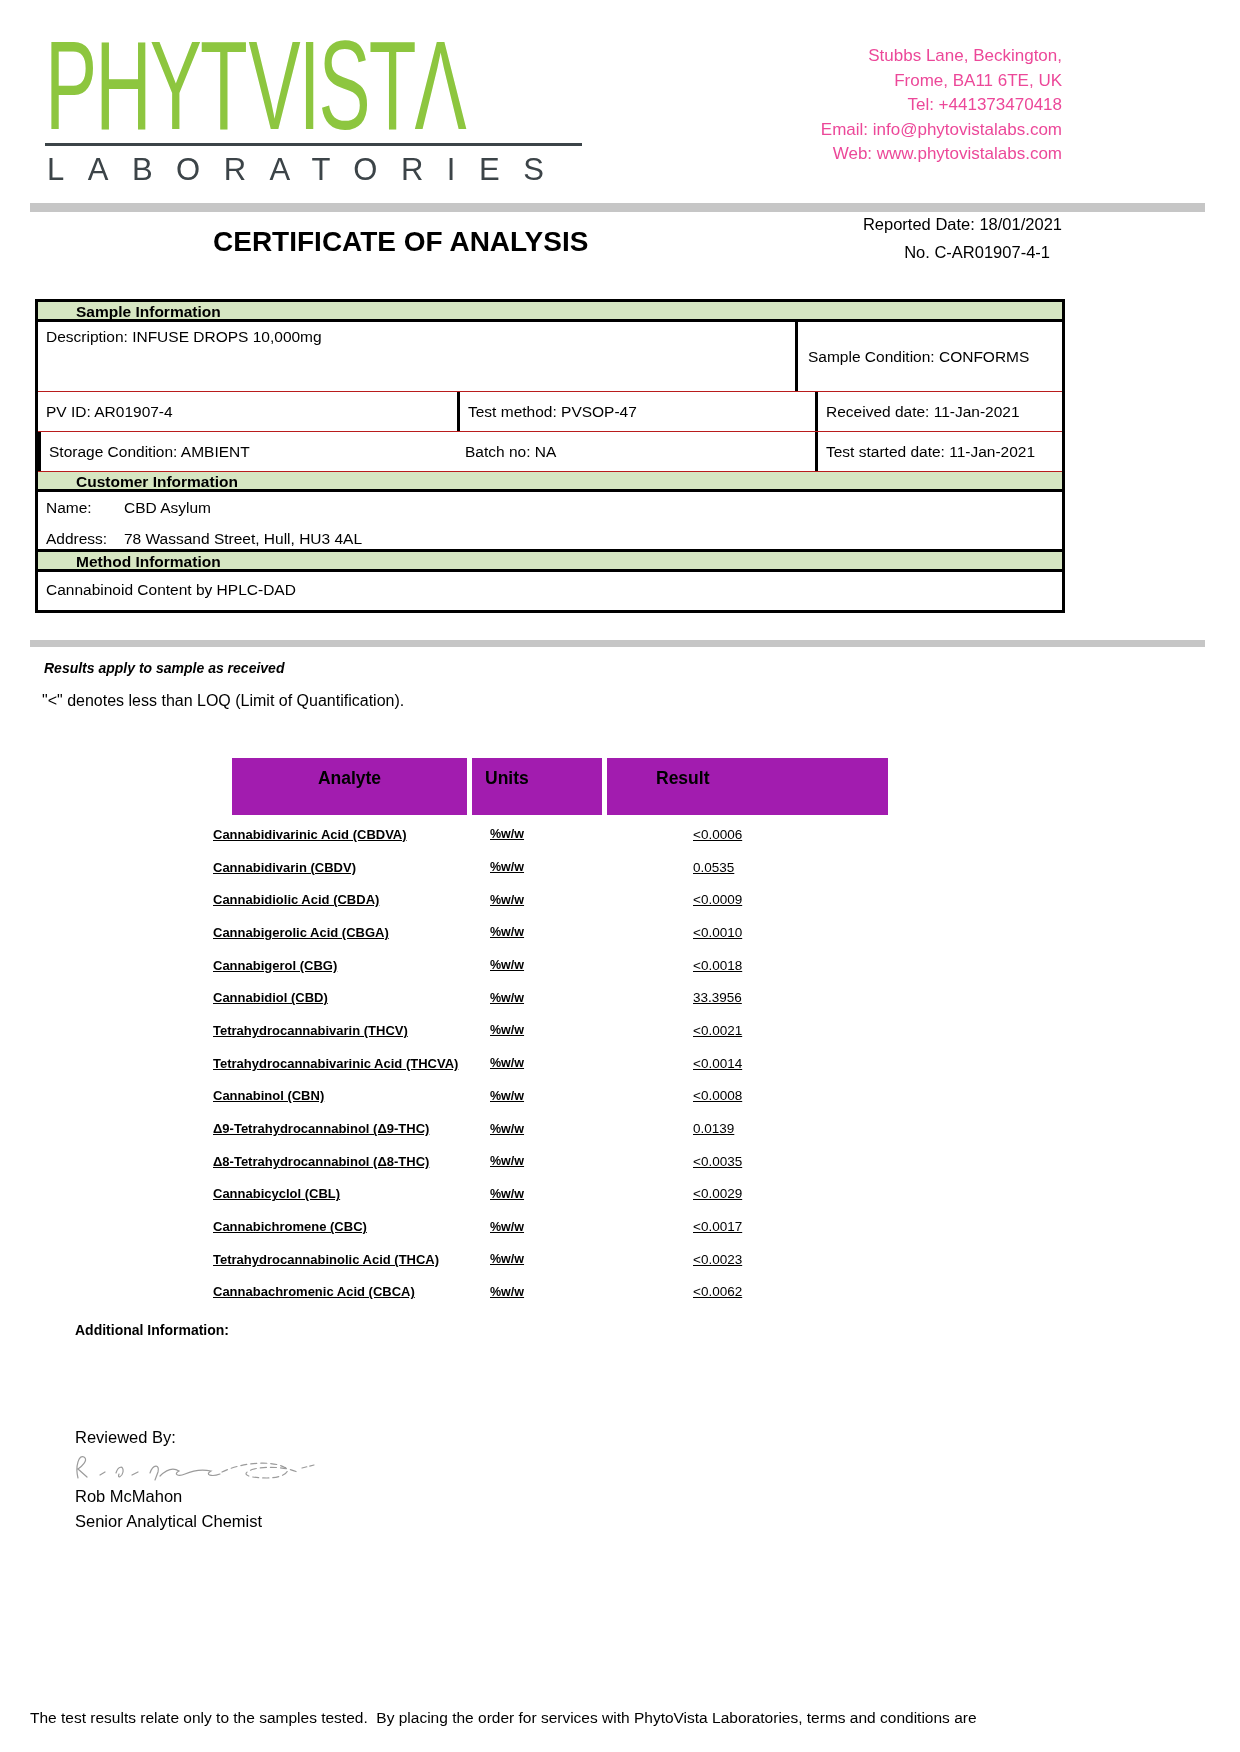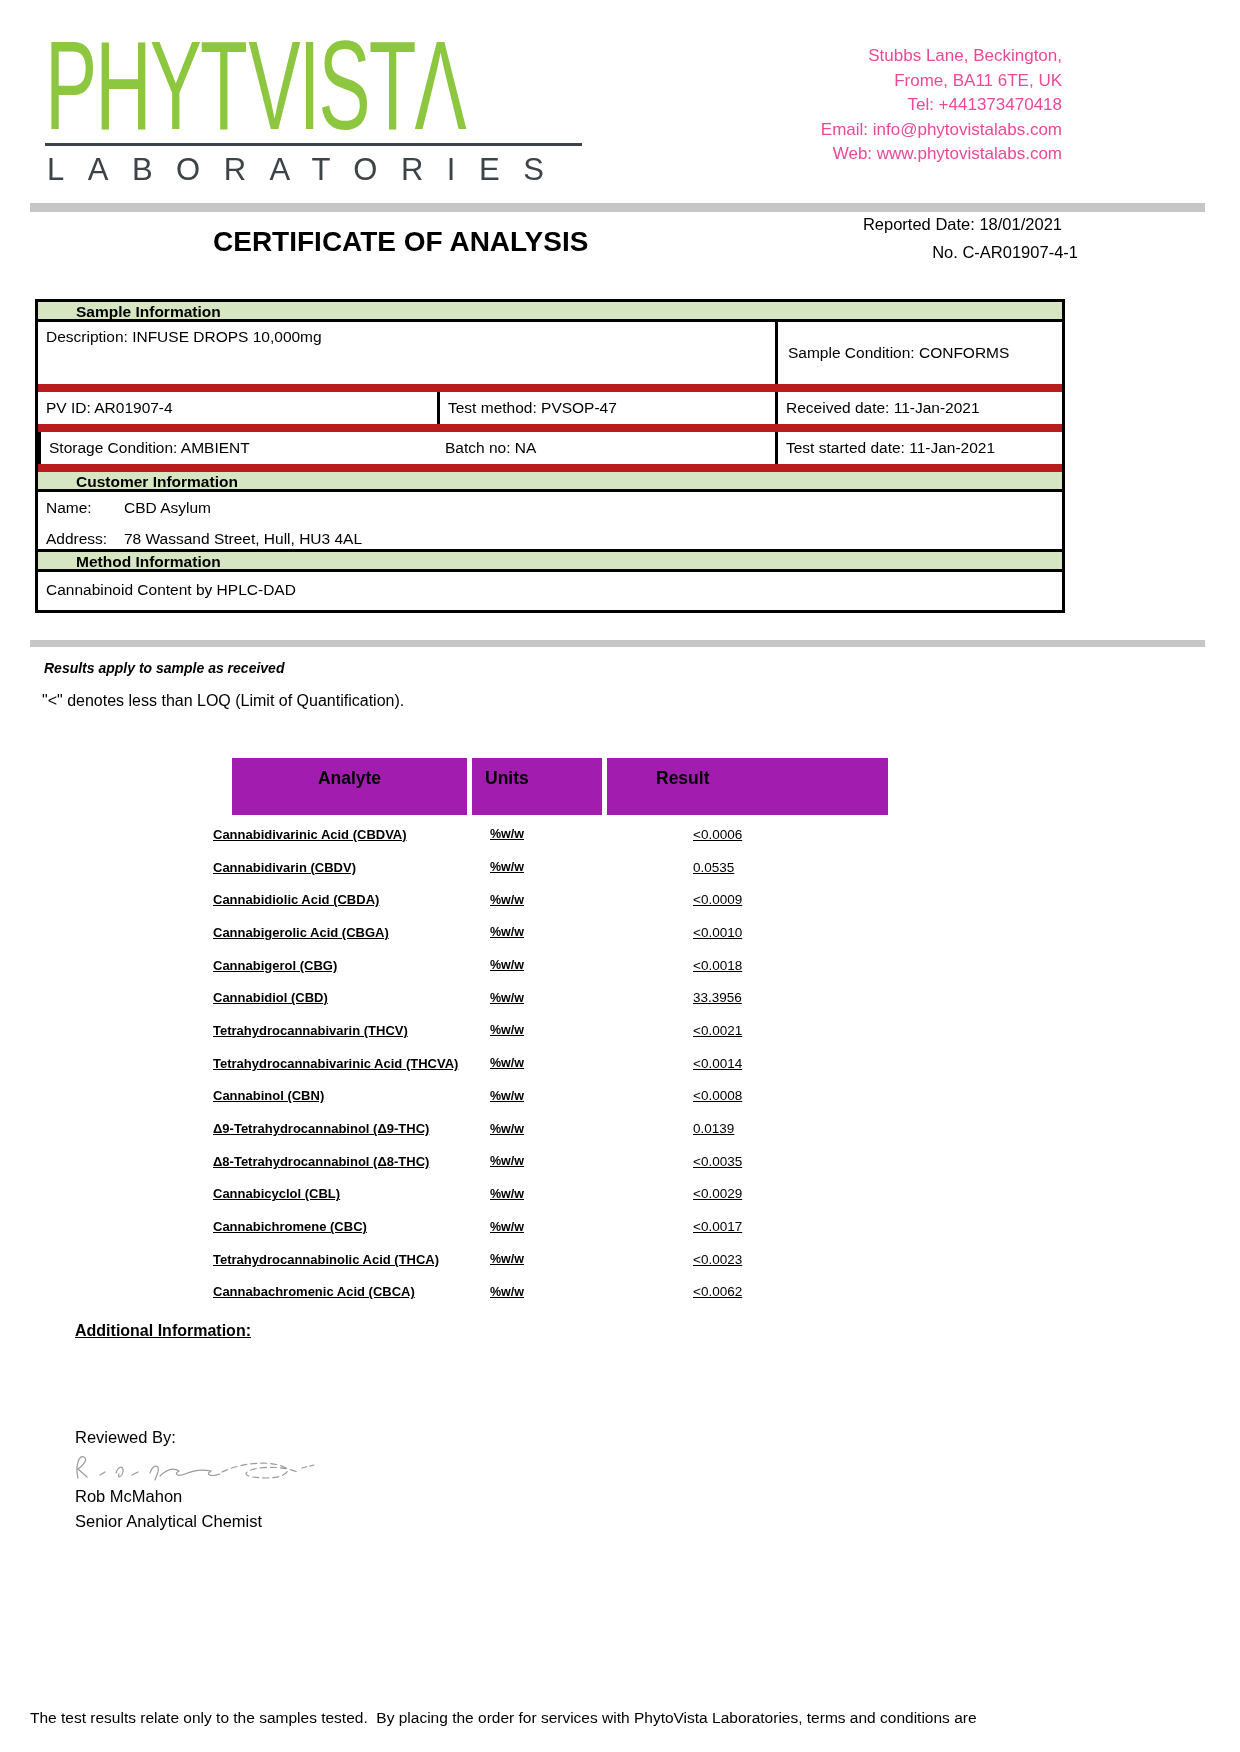--- a/index.html
+++ b/index.html
@@ -16,27 +16,27 @@
 
   .contact { position:absolute; right:178px; top:44px; text-align:right; font-size:17px; line-height:24.5px; color:#ec4899; }
 
   .gray-bar { position:absolute; left:30px; width:1175px; background:#c6c6c6; }
   .gray-bar.one { top:203px; height:9px; }
   .gray-bar.two { top:640px; height:7px; }
 
   
   .reported-date { position:absolute; right:178px; top:215px; font-size:16.5px; }
   .coa-title { position:absolute; left:213px; top:226px; width:620px; text-align:left; font-size:28px; font-weight:700; letter-spacing:0px; }
-  .report-no { position:absolute; right:162px; top:243px; font-size:16.5px; }
+  .report-no { position:absolute; right:190px; top:243px; font-size:16.5px; }
 
   
   .info-table { position:absolute; left:35px; top:299px; width:1030px; border:3px solid #000; background:#fff; }
   .sec-bar { background:#d6e6c2; height:20px; line-height:20px; border-bottom:3px solid #000; font-size:15.5px; font-weight:700; padding-left:38px; }
   .sec-bar.mid { border-top:none; }
-  .it-row { display:grid; border-bottom:8px solid #b91c1c; font-size:15.5px; }
+  .it-row { display:grid; border-bottom:1px solid #b91c1c; font-size:15.5px;gap:20px; }
   .it-row.r1 { grid-template-columns:737px 1fr; height:70px; }
   .it-row.r2, .it-row.r3 { grid-template-columns:399px 338px 1fr; height:40px; }
   .it-cell { padding:6px 8px 0 8px; }
   .it-cell.vdiv { border-left:3px solid #000; }
   .it-cell.center-v { display:flex; align-items:center; padding-top:0; padding-left:10px; }
   .it-cell.rowline { display:flex; align-items:center; padding-top:0; }
   .cust-body { height:60px; border-bottom:3px solid #000; font-size:15.5px; padding:7px 8px 0 8px; }
   .cust-line { display:flex; }
   .cust-line .lbl { width:78px; }
   .cust-line.second { margin-top:13px; }
@@ -53,21 +53,21 @@
   .res-hcell.analyte { left:19px; width:235px; text-align:center; }
   .res-hcell.units { left:259px; width:130px; padding-left:13px; }
   .res-hcell.result { left:394px; width:281px; padding-left:49px; }
   .res-rows { margin-top:3px; }
   .r-row { display:flex; align-items:center; height:32.7px;text-decoration:underline; }
   .r-analyte { width:277px; font-size:13px; font-weight:700; }
   .r-units { width:203px; font-size:12.5px; font-weight:700; }
   .r-result { flex:1; font-size:13.5px; }
 
   
-  .addl { position:absolute; left:75px; top:1322px; font-size:16px; font-weight:700;text-decoration:underline; }
+  .addl { position:absolute; left:75px; top:1322px; font-size:14px; font-weight:700; }
   .reviewed { position:absolute; left:75px; top:1428px; font-size:16.5px; }
   .sig { position:absolute; left:70px; top:1446px; }
   .sig-name { position:absolute; left:75px; top:1487px; font-size:16.5px; }
   .sig-title { position:absolute; left:75px; top:1512px; font-size:16.5px; }
   .footer { position:absolute; left:30px; top:1653px; width:1185px; font-size:15.5px; line-height:26px; white-space:pre; }
 </style>
 </head>
 <body>
 
 <div class="page">

